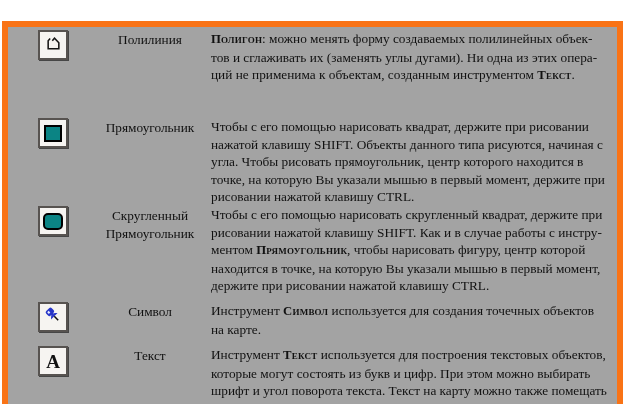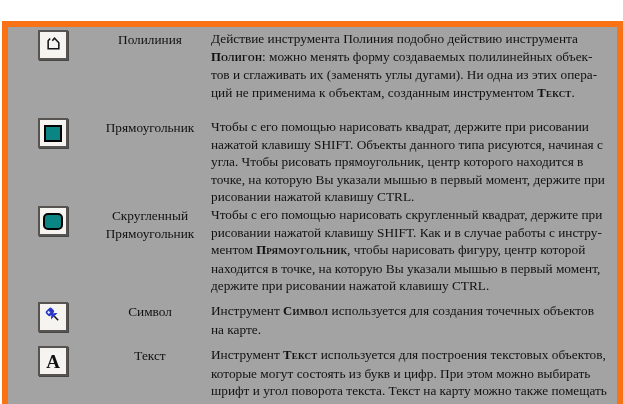--- a/index.html
+++ b/index.html
@@ -43,22 +43,21 @@
 
     <div class="row" style="top:3px;">
       <div class="icon-btn">
         <span>
           <svg width="19" height="19" viewBox="0 0 21 21">
             <path d="M6.8 5 L4.6 7.6 L4.6 16.4 L16.4 16.4 L16.4 9.6 L11.6 4.6 L9.2 7.4" fill="none" stroke="#151515" stroke-width="1.7" stroke-linejoin="miter"></path>
           </svg>
         </span>
       </div>
       <div class="label">Полилиния</div>
-      <div class="desc"><span>Действие инструмента Полиния подобно действию инструмента
-</span><span class="kw">Полигон</span><span>: можно менять форму создаваемых полилинейных объек-
+      <div class="desc"><span class="kw">Полигон</span><span>: можно менять форму создаваемых полилинейных объек-
 тов и сглаживать их (заменять углы дугами). Ни одна из этих опера-
 ций не применима к объектам, созданным инструментом </span><span class="kw">Текст</span><span>.</span></div>
     </div>
 
     <div class="row" style="top:91px;">
       <div class="icon-btn">
         <span class="sq" style="background:#0b8484;"></span>
       </div>
       <div class="label">Прямоугольник</div>
       <div class="desc"><span>Чтобы с его помощью нарисовать квадрат, держите при рисовании

